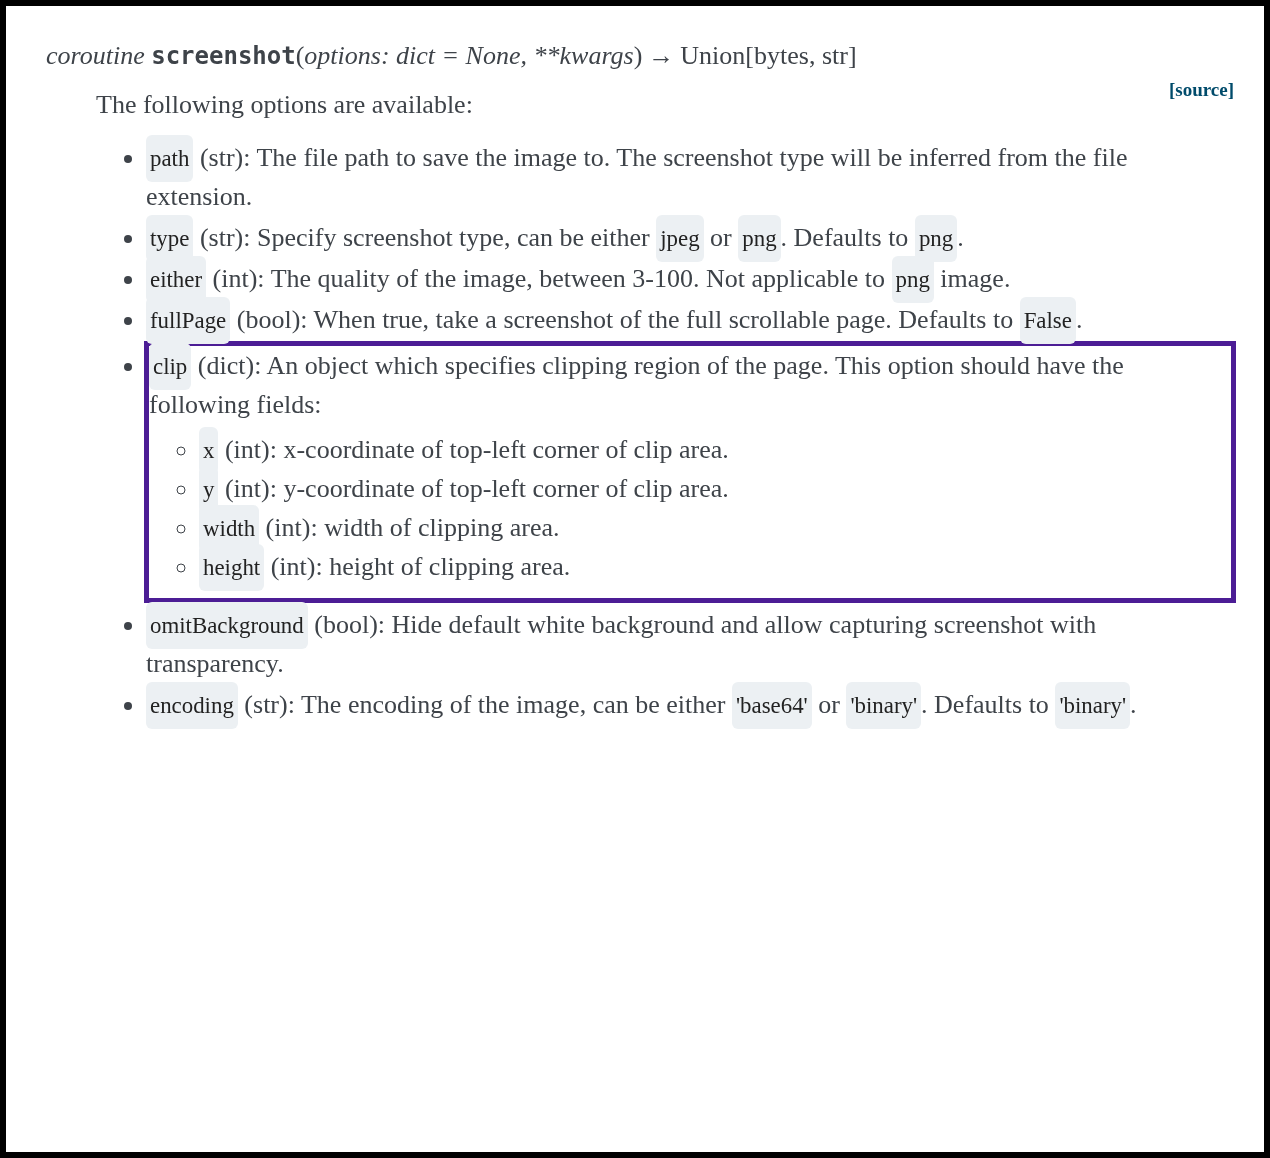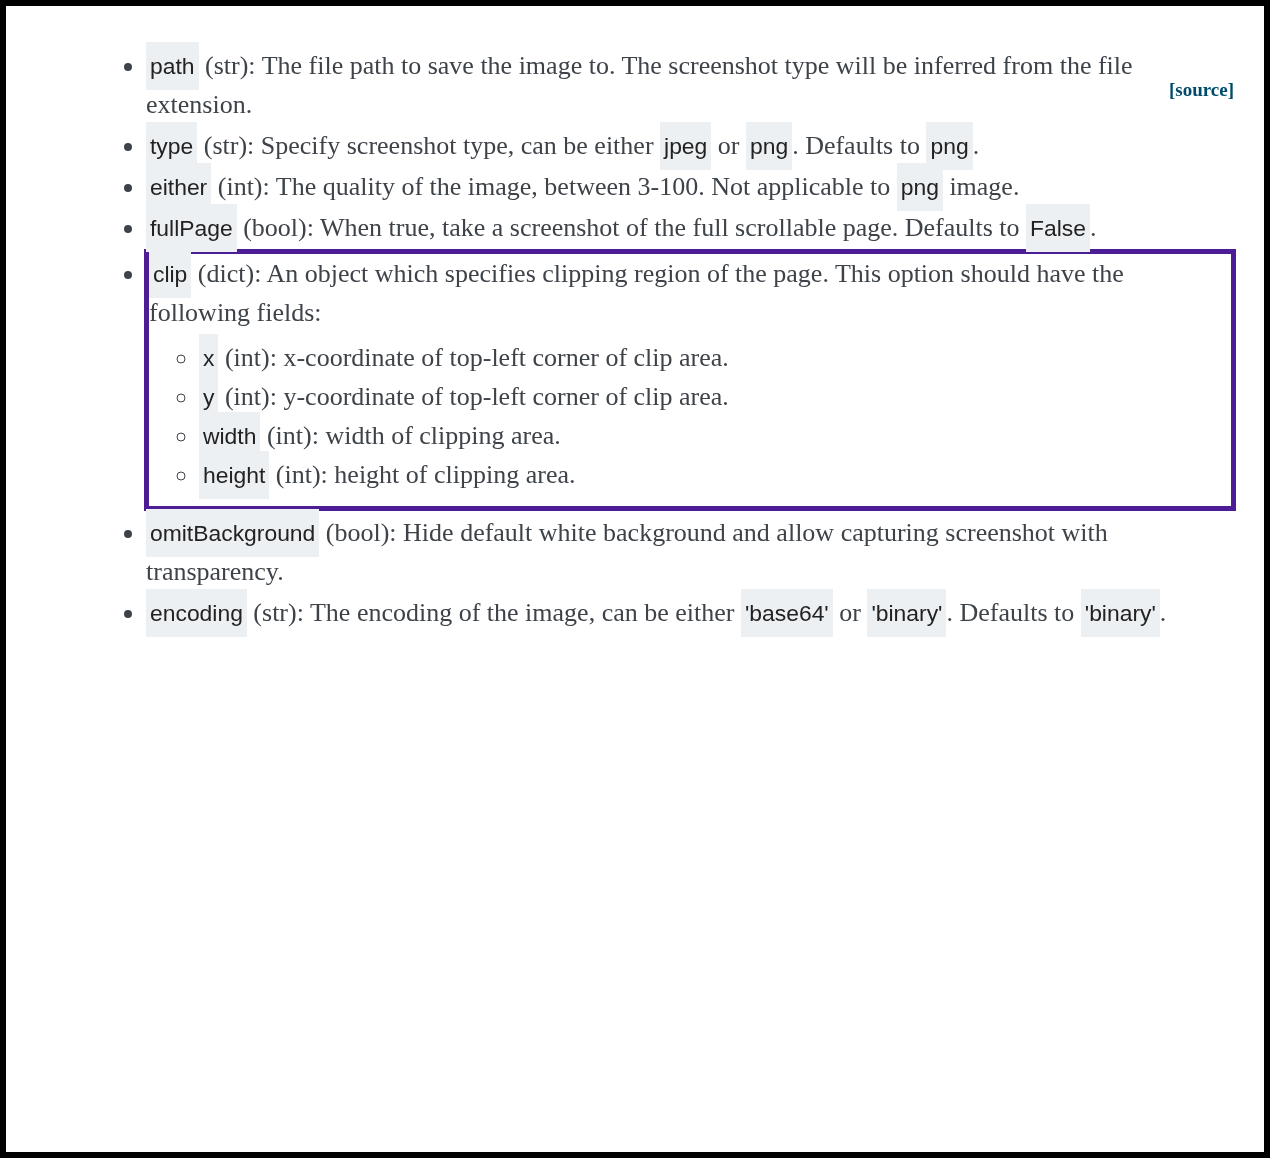--- a/index.html
+++ b/index.html
@@ -53,40 +53,46 @@
     margin: 2px 0;
   }
   ul.sub {
     list-style: circle;
     padding-left: 50px;
     margin: 6px 16px 6px 0;
   }
   code, .code {
     background: #ecf0f3;
     color: #222;
-    font-family: Liberation Sans, sans-serif;
+    font-family: Liberation Serif, serif;
     font-size: 0.88em;
     padding: 11px 4px;
+    border-radius: 6px;
   }
   .highlight {
     border: 5px solid #4c1d95;
     margin-left: -2px;
     margin-right: -2px;
     padding: 0 0 6px 0;
   }
 </style>
 </head>
 <body>
 
 <div class="page">
 
   <span class="source-link">[source]</span>
 
+  <div class="sig">
+    <span class="em">coroutine</span>
+    <span class="fname">screenshot</span><span class="paren">(</span><span class="em">options: dict</span><span class="em"> = None, **kwargs</span><span class="paren">)</span><span class="arrow">→</span><span>Union[bytes, str]</span>
+  </div>
 
   <div class="body">
+    <p>The following options are available:</p>
 
     <ul class="opts">
 
       <li>
         <code>path</code>
         (<span>str</span>):
         <span>The file path to save the image to. The screenshot type will be inferred from the file extension.</span>
       </li>
 
       <li>

